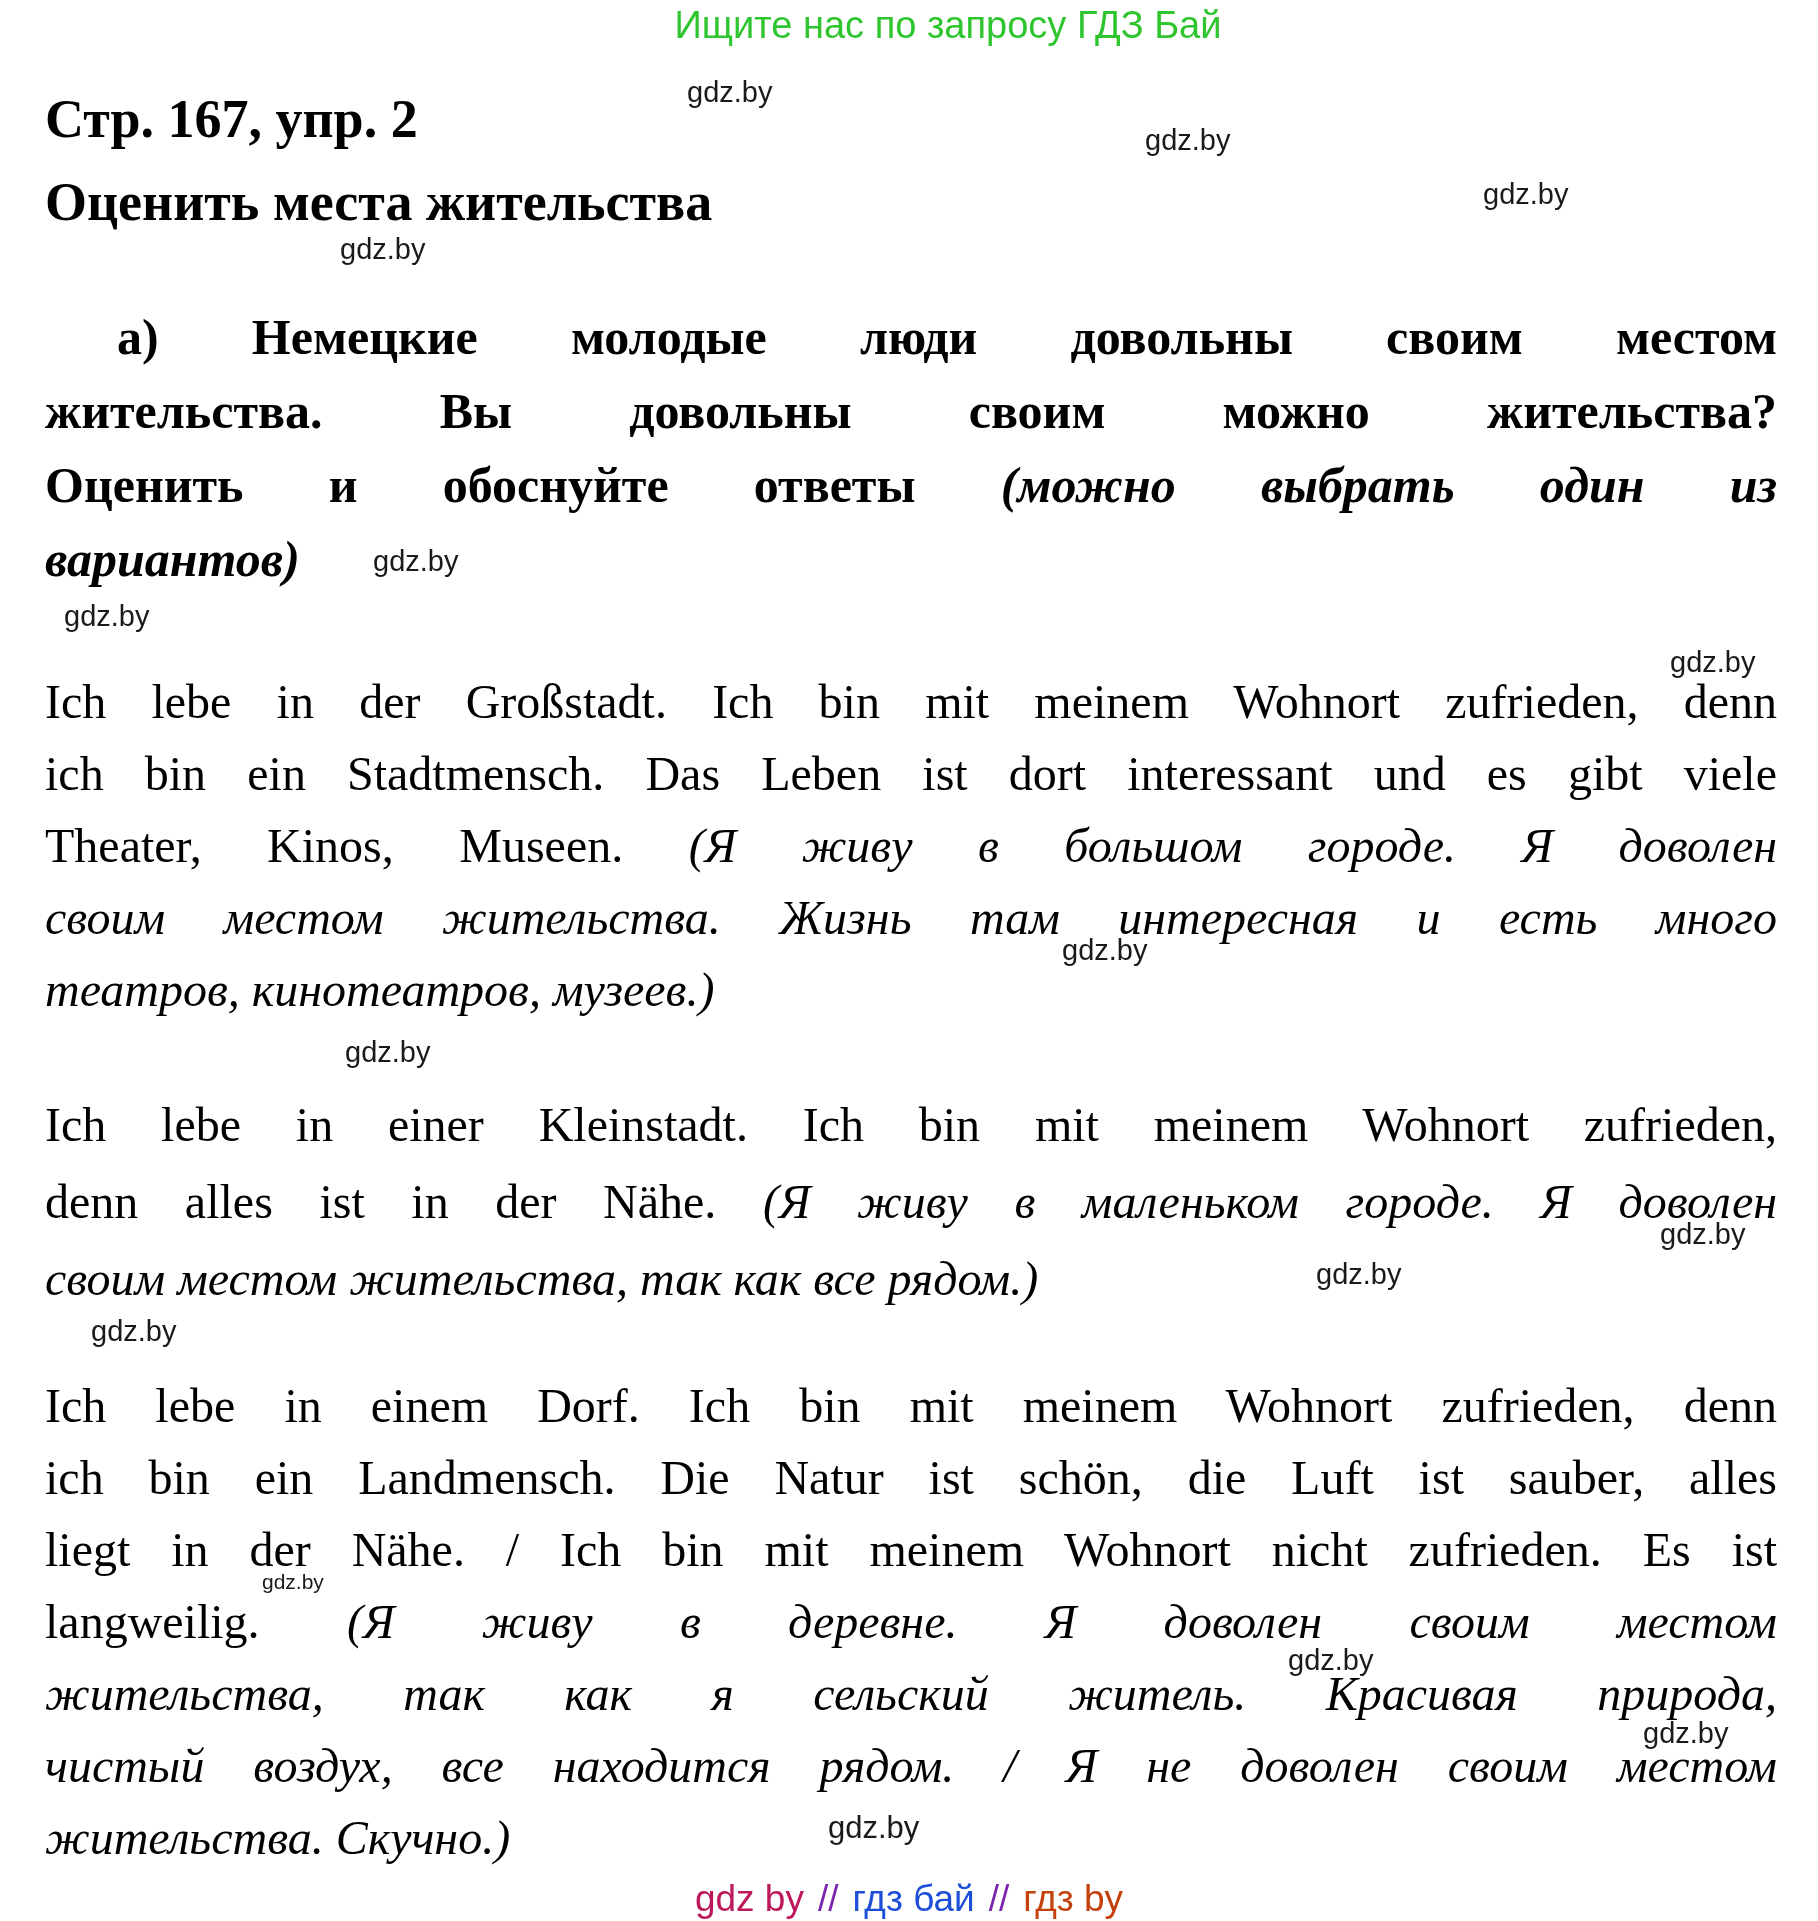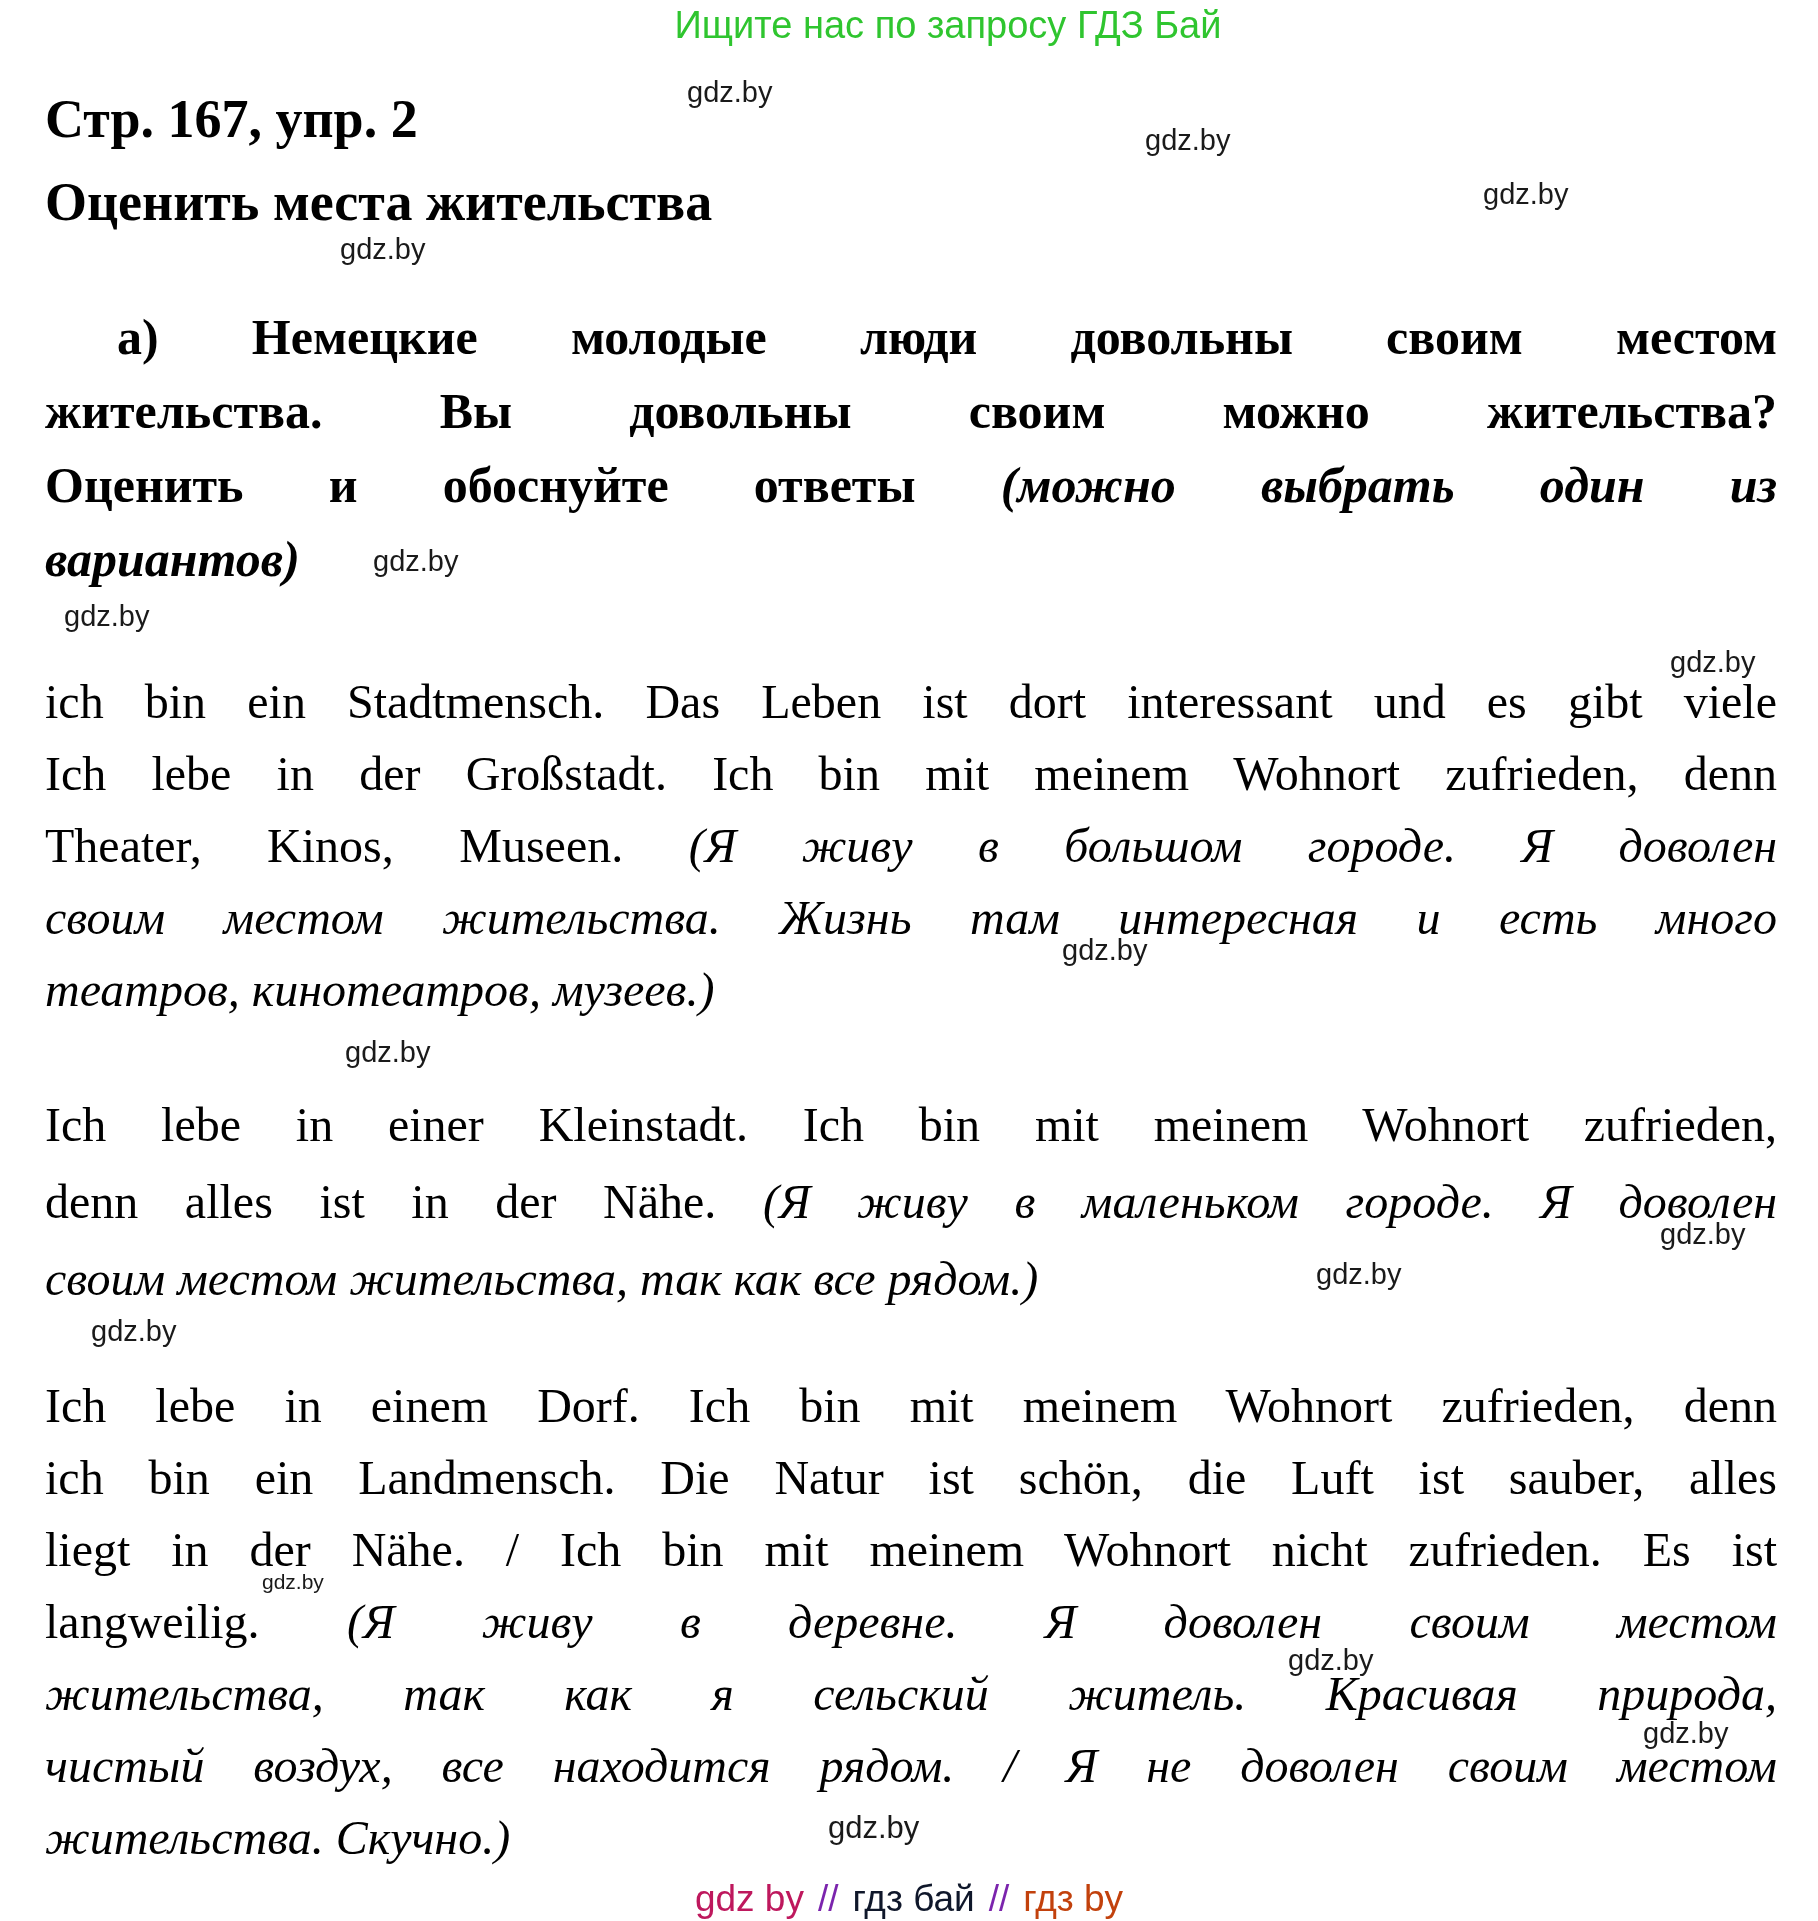--- a/index.html
+++ b/index.html
@@ -47,22 +47,22 @@
 <div class="title-line t2">Оценить места жительства</div>
 
 <div class="block task">
   <div class="ln j indent"><b>а) Немецкие молодые люди довольны своим местом</b></div>
   <div class="ln j"><b>жительства. Вы довольны своим можно жительства?</b></div>
   <div class="ln j"><b>Оценить и обоснуйте ответы</b> <i>(можно выбрать один из</i></div>
   <div class="ln"><i>вариантов)</i></div>
 </div>
 
 <div class="block p1">
+  <div class="ln j"><span>Ich lebe in der Großstadt. Ich bin mit meinem Wohnort zufrieden, denn</span></div>
   <div class="ln j"><span>ich bin ein Stadtmensch. Das Leben ist dort interessant und es gibt viele</span></div>
-  <div class="ln j"><span>Ich lebe in der Großstadt. Ich bin mit meinem Wohnort zufrieden, denn</span></div>
   <div class="ln j"><span>Theater, Kinos, Museen.</span> <i>(Я живу в большом городе. Я доволен</i></div>
   <div class="ln j"><i>своим местом жительства. Жизнь там интересная и есть много</i></div>
   <div class="ln"><i>театров, кинотеатров, музеев.)</i></div>
 </div>
 
 <div class="block p2">
   <div class="ln j"><span>Ich lebe in einer Kleinstadt. Ich bin mit meinem Wohnort zufrieden,</span></div>
   <div class="ln j"><span>denn alles ist in der Nähe.</span> <i>(Я живу в маленьком городе. Я доволен</i></div>
   <div class="ln"><i>своим местом жительства, так как все рядом.)</i></div>
 </div>
@@ -88,14 +88,14 @@
 <span class="wm" style="left:345px;top:1036px">gdz.by</span>
 <span class="wm" style="left:1660px;top:1218px">gdz.by</span>
 <span class="wm" style="left:1316px;top:1258px">gdz.by</span>
 <span class="wm" style="left:91px;top:1315px">gdz.by</span>
 <span class="wm" style="left:262px;top:1570px;font-size:21px">gdz.by</span>
 <span class="wm" style="left:1288px;top:1644px">gdz.by</span>
 <span class="wm" style="left:1643px;top:1717px">gdz.by</span>
 <span class="wm" style="left:828px;top:1810px;font-size:31px">gdz.by</span>
 
 <div class="footer">
-  <span style="color: #be185d;">gdz by</span><span class="sep" style="color: rgb(123, 36, 173);">//</span><span style="color: #0f172a;">гдз бай</span><span class="sep" style="color: rgb(123, 36, 173);">//</span><span style="color: #c2410c;">гдз by</span>
+  <span style="color: #be185d;">gdz by</span><span class="sep" style="color: rgb(123, 36, 173);">//</span><span style="color: #1d4ed8;">гдз бай</span><span class="sep" style="color: rgb(123, 36, 173);">//</span><span style="color: #c2410c;">гдз by</span>
 </div>
 
 </body></html>

